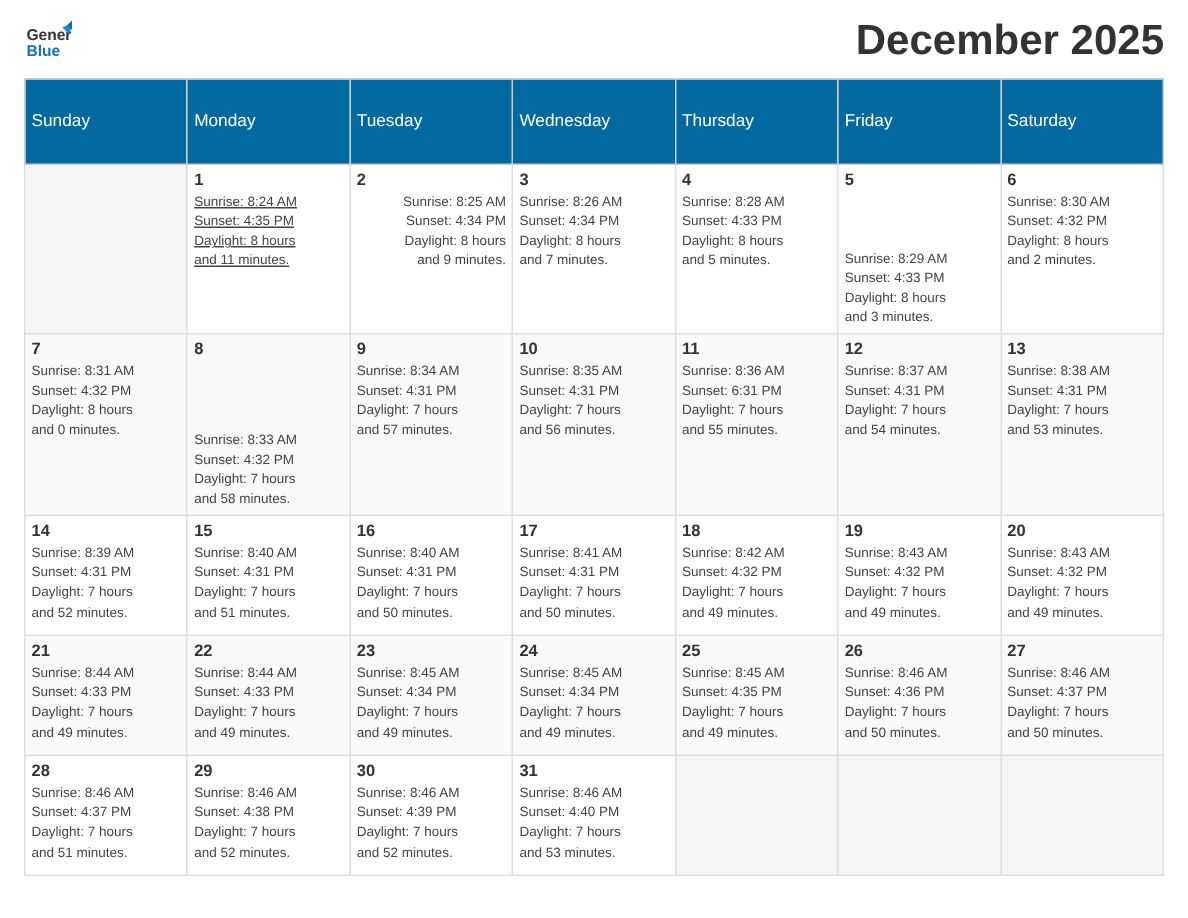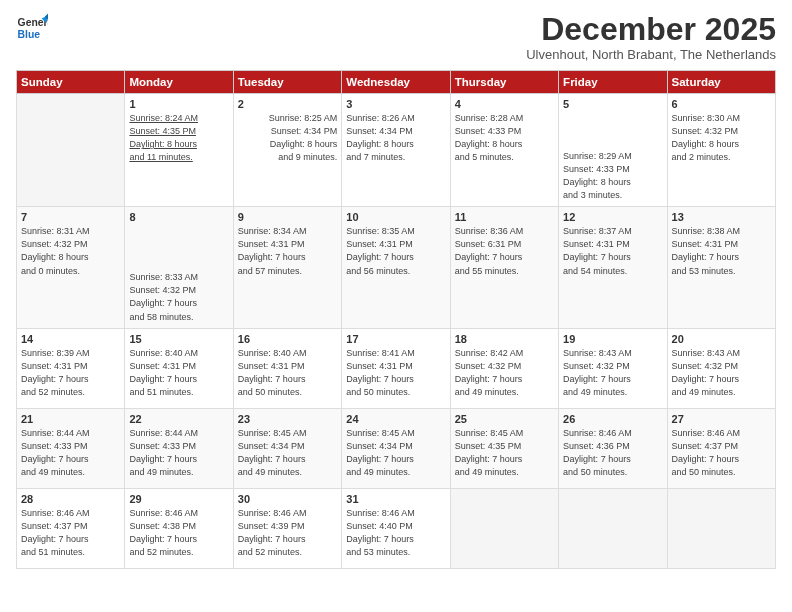--- a/index.html
+++ b/index.html
@@ -27,40 +27,40 @@
       gap: 4px;
     }
     .logo-icon {
       width: 32px;
       height: 32px;
     }
     .title-block {
       text-align: right;
     }
     .month-title {
-      font-size: 32px;
+      font-size: 28px;
       font-weight: bold;
       color: #333;
       line-height: 1.1;
     }
     .subtitle {
       font-size: 13px;
       color: #555;
     }
     table {
       width: 100%;
       border-collapse: collapse;
       table-layout: fixed;
     }
     thead tr th {
-      background-color: #b91c1c;
+      background-color: #0369a1;
       color: #fff;
       font-size: 11.5px;
-      font-weight: bold;
-      padding: 5px 4px;
+      font-weight: normal;
+      padding: 22px 4px;
       text-align: left;
       border: 1px solid #ccc;
     }
     tbody tr td {
       vertical-align: top;
       font-size: 9.5px;
       color: #333;
       padding: 4px 4px;
       border: 1px solid #ddd;
       height: 80px;
@@ -92,21 +92,20 @@
     <div class="logo">
       <svg class="logo-icon" viewBox="0 0 40 40" xmlns="http://www.w3.org/2000/svg">
         <text x="2" y="18" font-size="13" font-weight="bold" fill="#333">General</text>
         <text x="2" y="32" font-size="13" font-weight="bold" fill="#1a6fc4">Blue</text>
         <polygon points="32,8 40,4 38,14" fill="#1a8cd8"></polygon>
         <polygon points="36,6 40,2 40,10" fill="#0d6fad"></polygon>
       </svg>
     </div>
     <div class="title-block">
       <div class="month-title">December 2025</div>
-      <div class="subtitle">Ulvenhout, North Brabant, The Netherlands</div>
     </div>
   </div>
 
   <table>
     <thead>
       <tr>
       <th>Sunday</th>
           <th>Monday</th>
           <th>Tuesday</th>
           <th>Wednesday</th>

